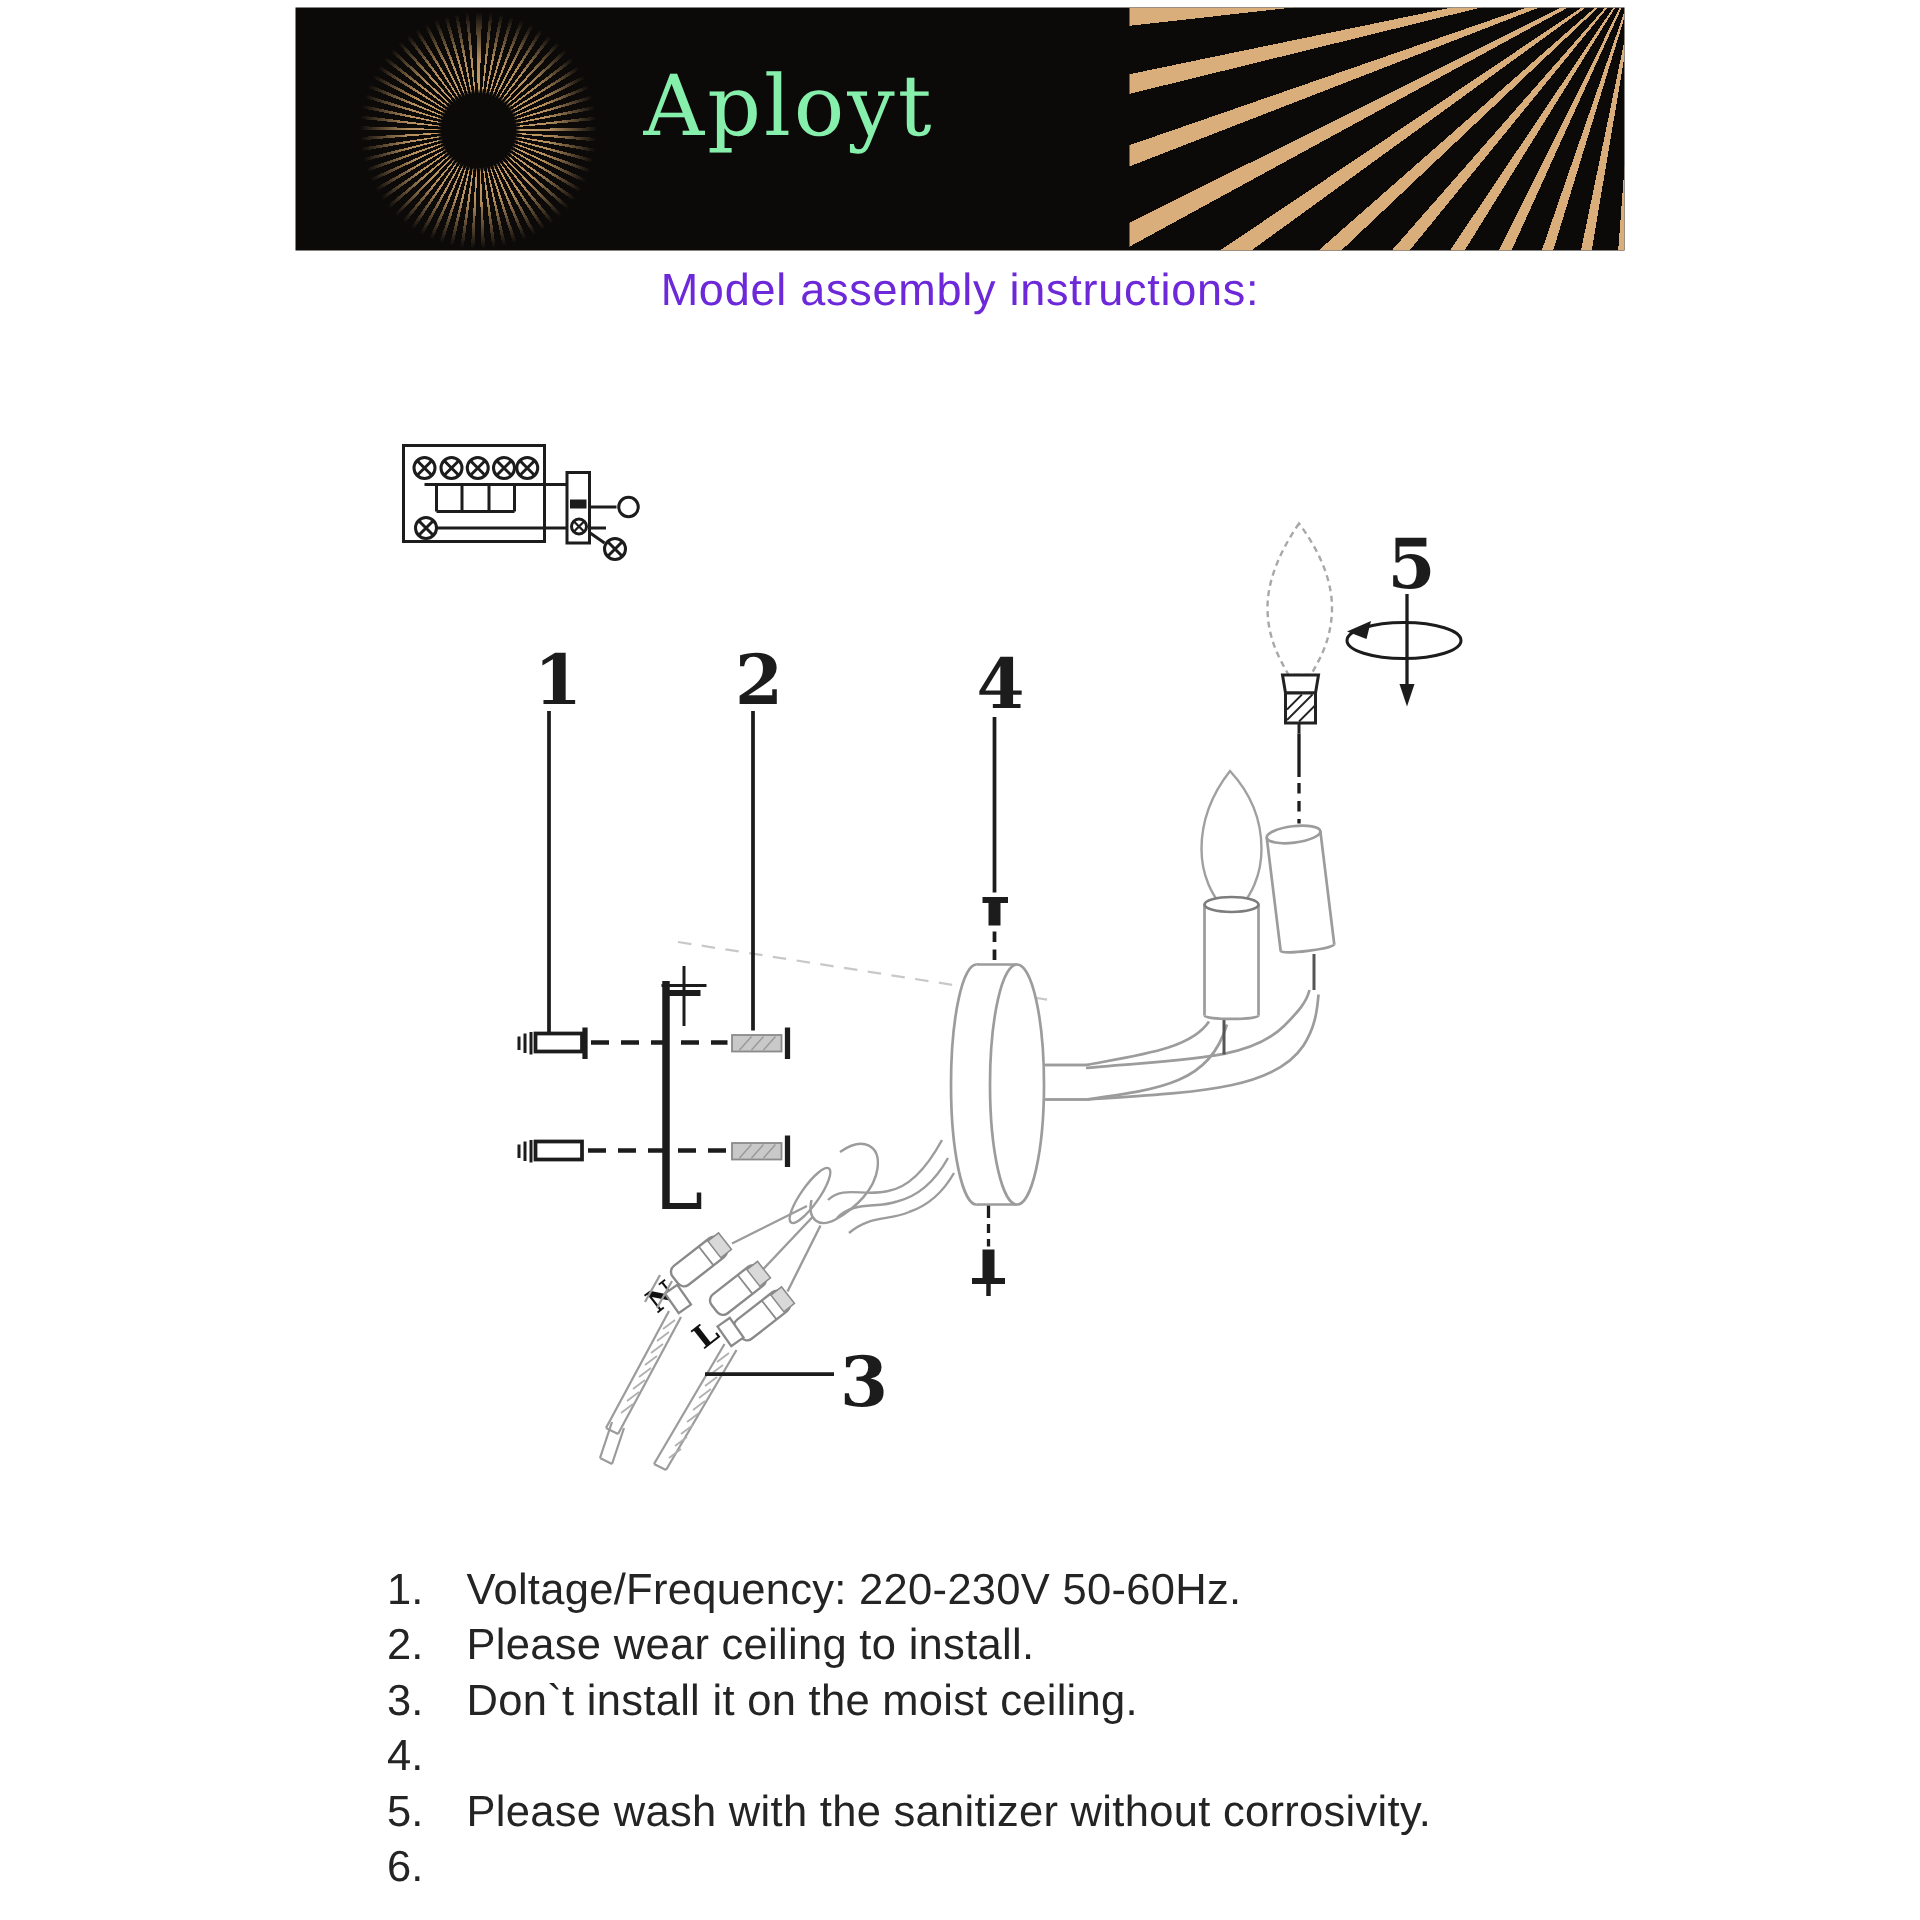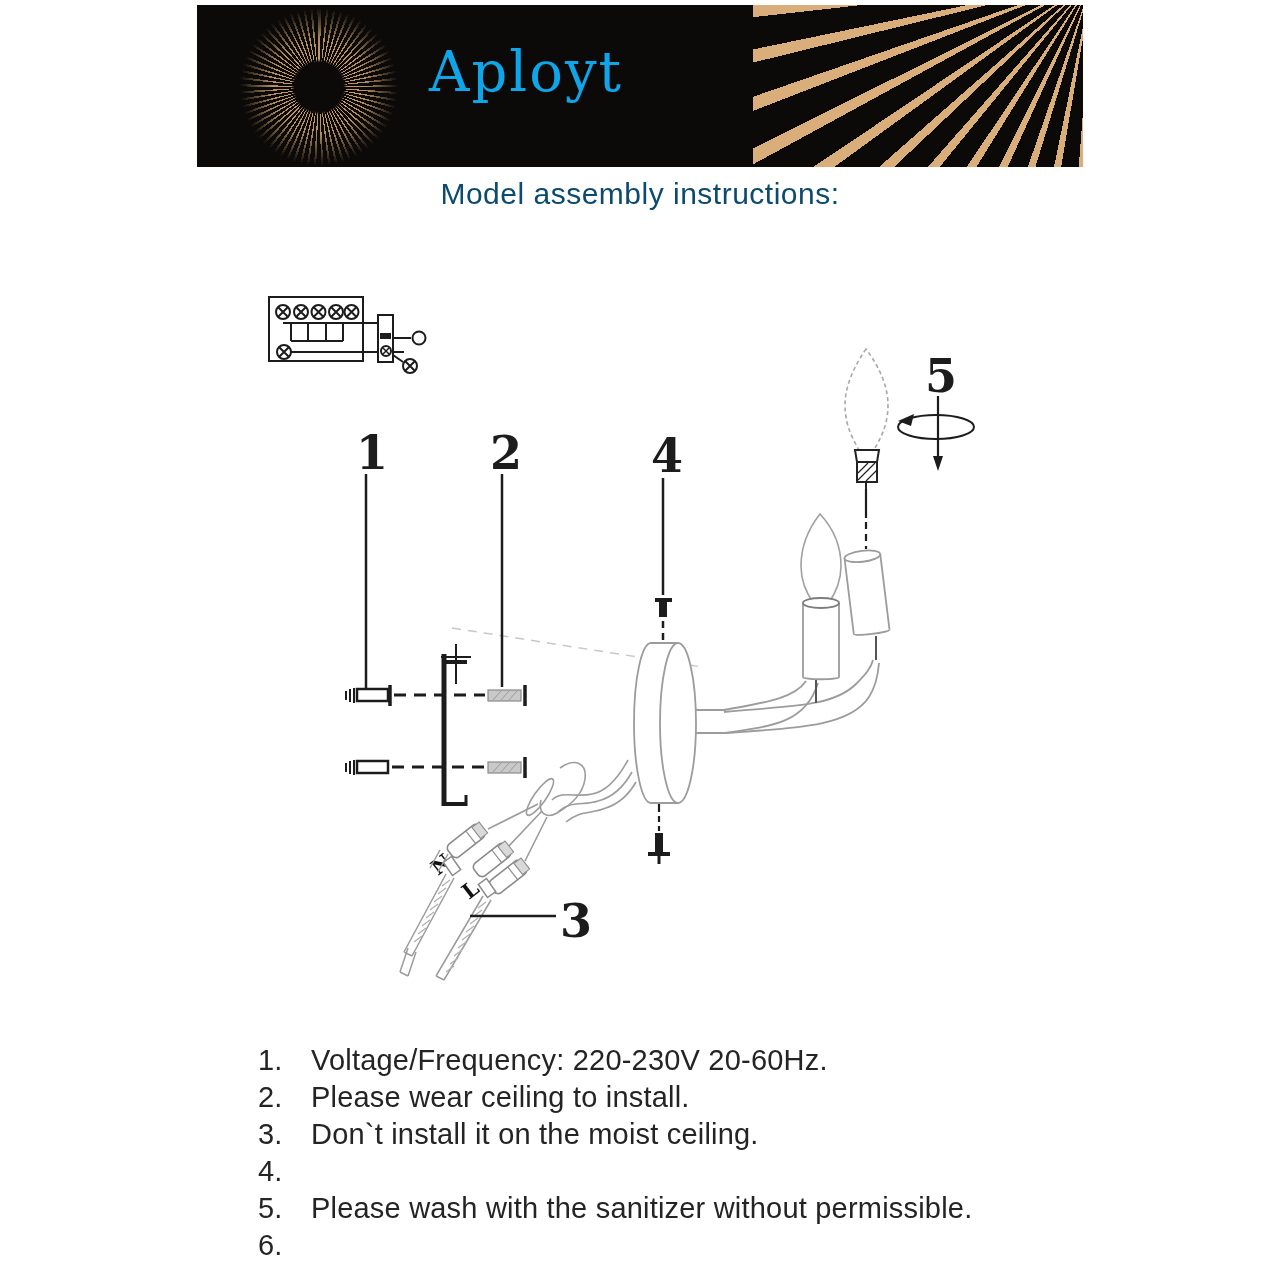--- a/index.html
+++ b/index.html
@@ -7,23 +7,23 @@
         font-family:"Liberation Sans",sans-serif;}
   
   .banner{position:absolute;left:197px;top:5px;width:886px;height:162px;background:#0c0a09;overflow:hidden;}
   .starburst{position:absolute;left:37px;top:-3px;width:170px;height:170px;border-radius:50%;
         background:repeating-conic-gradient(#c79d67 0deg 1.7deg, rgba(199,157,103,0) 1.7deg 5.2deg);
         -webkit-mask:radial-gradient(closest-side, transparent 0 29%, #000 33%, rgba(0,0,0,.9) 55%, transparent 93%);
         mask:radial-gradient(closest-side, transparent 0 29%, #000 33%, rgba(0,0,0,.9) 55%, transparent 93%);}
   .banner-rays{position:absolute;right:0;top:0;width:330px;height:162px;
         background:repeating-conic-gradient(from 160deg at 103% -16%, #d9ae7b 0deg 2.1deg, rgba(217,174,123,0) 2.1deg 7.4deg);}
   .brand{position:absolute;left:232px;top:34px;font-family:"DejaVu Serif",serif;font-weight:400;
-        font-size:56px;color:#0ea5e9;letter-spacing:2px;}
+        font-size:56px;color:#86efac;letter-spacing:2px;}
   
-  .title-block{position:absolute;left:0;top:176px;width:100%;text-align:center;color:#0c4a6e;}
+  .title-block{position:absolute;left:0;top:176px;width:100%;text-align:center;color:#6d28d9;}
   .title-line{font-size:30px;font-weight:500;letter-spacing:.5px;line-height:36px;}
   
   .instr{position:absolute;left:258px;top:1042px;width:860px;color:#242424;}
   .instr-row{display:flex;height:37px;align-items:center;font-size:29px;}
   .instr-num{width:53px;flex:0 0 53px;}
   .instr-text{white-space:nowrap;letter-spacing:.2px;}
   svg text{font-family:"DejaVu Serif",serif;}
 </style>
 </head>
 <body>
@@ -240,35 +240,35 @@
 
     <g>
       <path d="M470,916 H556" stroke="#1c1c1c" stroke-width="2.5"></path>
       <text x="560" y="937" font-size="46" font-weight="bold" fill="#1c1c1c">3</text>
     </g>
   </svg>
 
   <div class="instr">
     <div class="instr-row">
       <span class="instr-num">1.</span>
-      <span class="instr-text">Voltage/Frequency: 220-230V 20-60Hz.</span>
+      <span class="instr-text">Voltage/Frequency: 220-230V 50-60Hz.</span>
     </div>
     <div class="instr-row">
       <span class="instr-num">2.</span>
       <span class="instr-text">Please wear ceiling to install.</span>
     </div>
     <div class="instr-row">
       <span class="instr-num">3.</span>
       <span class="instr-text">Don`t install it on the moist ceiling.</span>
     </div>
     <div class="instr-row">
       <span class="instr-num">4.</span>
     </div>
     <div class="instr-row">
       <span class="instr-num">5.</span>
-      <span class="instr-text">Please wash with the sanitizer without permissible.</span>
+      <span class="instr-text">Please wash with the sanitizer without corrosivity.</span>
     </div>
     <div class="instr-row">
       <span class="instr-num">6.</span>
     </div>
   </div>
 
 </div>
 
 </body></html>

